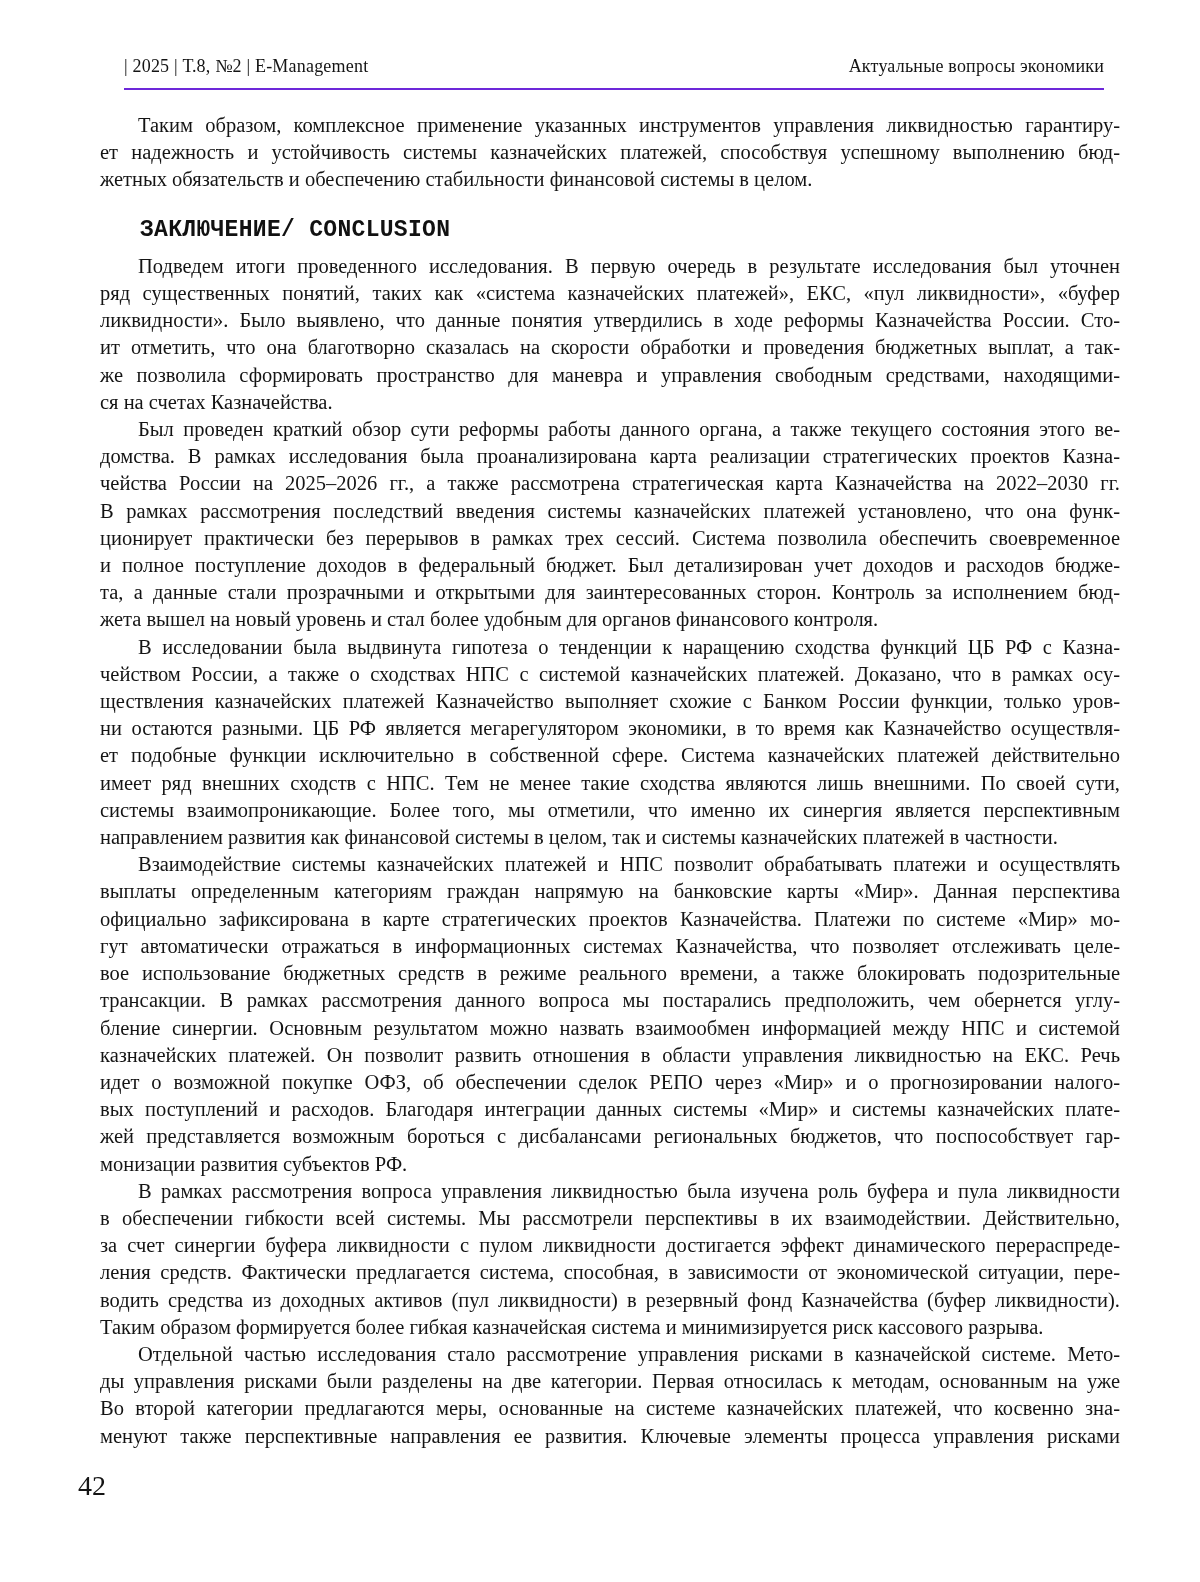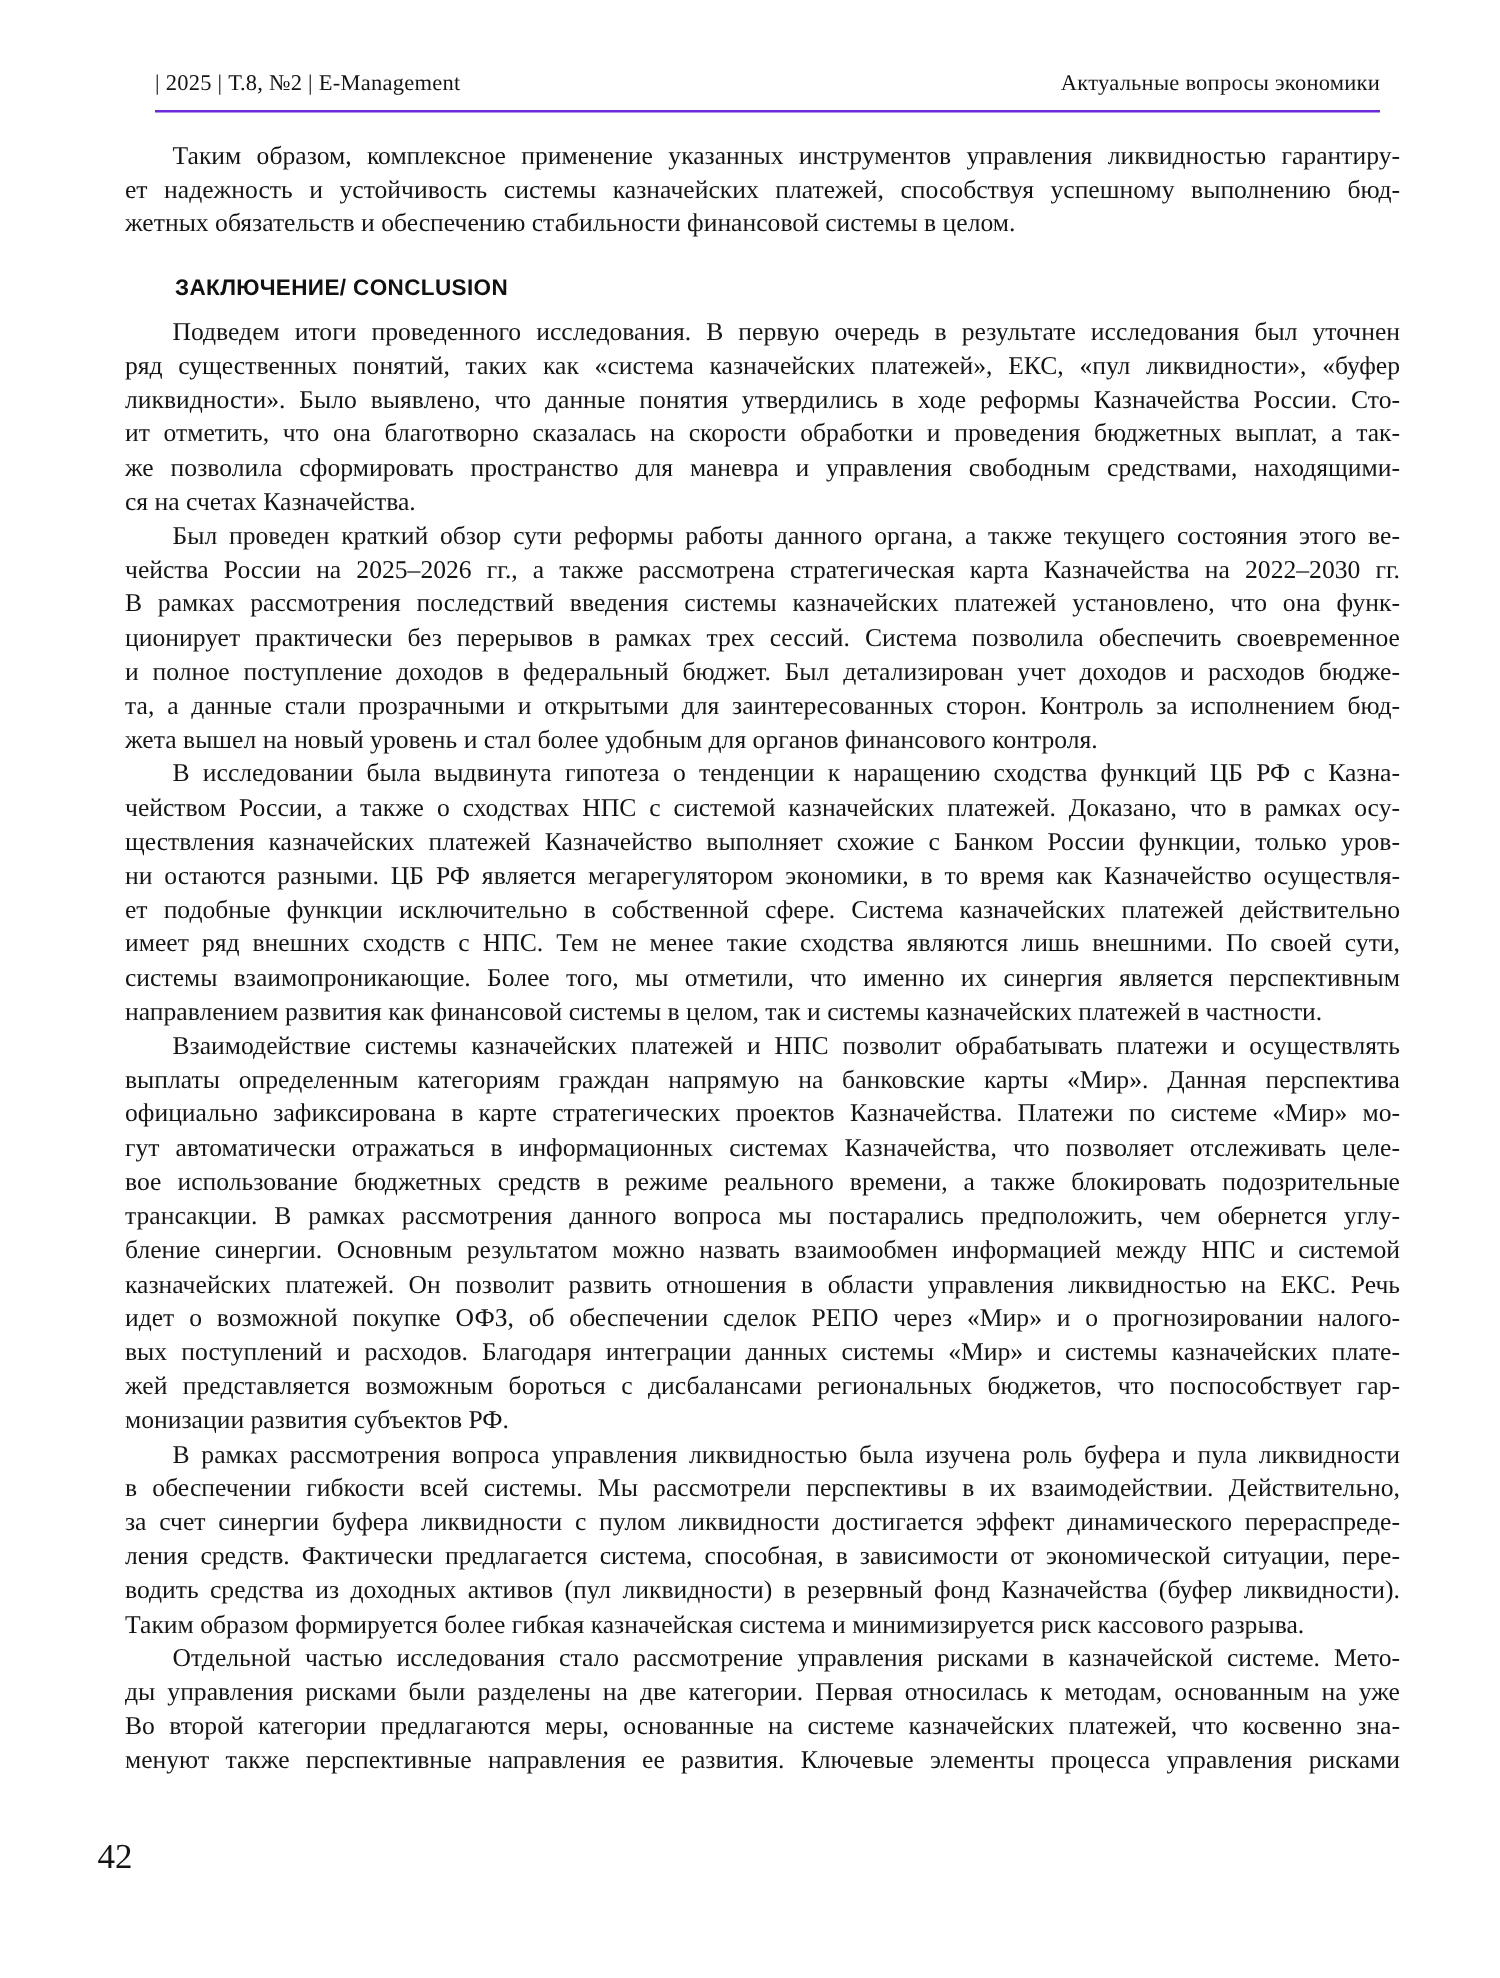--- a/index.html
+++ b/index.html
@@ -48,23 +48,23 @@
     white-space: normal;
   }
   .line.para-first {
     text-indent: 38px;
   }
   .line.para-last {
     text-align-last: left;
     -moz-text-align-last: left;
   }
   .section-heading {
-    font-family: Liberation Sans, sans-serif;
+    font-family: Liberation Mono, monospace;
     font-weight: 700;
-    font-size: 18px;
+    font-size: 23px;
     letter-spacing: 0.3px;
     margin: 23px 0 9px 40px;
     color: #111111;
   }
   .page-number {
     position: absolute;
     left: 78px;
     top: 1470px;
     font-size: 28px;
     font-family: "Liberation Serif", serif;
@@ -85,20 +85,21 @@
       <div class="line">ет надежность и устойчивость системы казначейских платежей, способствуя успешному выполнению бюд-</div>
       <div class="line para-last">жетных обязательств и обеспечению стабильности финансовой системы в целом.</div>
       <div class="section-heading">ЗАКЛЮЧЕНИЕ/ CONCLUSION</div>
       <div class="line para-first">Подведем итоги проведенного исследования. В первую очередь в результате исследования был уточнен</div>
       <div class="line">ряд существенных понятий, таких как «система казначейских платежей», ЕКС, «пул ликвидности», «буфер</div>
       <div class="line">ликвидности». Было выявлено, что данные понятия утвердились в ходе реформы Казначейства России. Сто-</div>
       <div class="line">ит отметить, что она благотворно сказалась на скорости обработки и проведения бюджетных выплат, а так-</div>
       <div class="line">же позволила сформировать пространство для маневра и управления свободным средствами, находящими-</div>
       <div class="line para-last">ся на счетах Казначейства.</div>
       <div class="line para-first">Был проведен краткий обзор сути реформы работы данного органа, а также текущего состояния этого ве-</div>
+      <div class="line">домства. В рамках исследования была проанализирована карта реализации стратегических проектов Казна-</div>
       <div class="line">чейства России на 2025–2026 гг., а также рассмотрена стратегическая карта Казначейства на 2022–2030 гг.</div>
       <div class="line">В рамках рассмотрения последствий введения системы казначейских платежей установлено, что она функ-</div>
       <div class="line">ционирует практически без перерывов в рамках трех сессий. Система позволила обеспечить своевременное</div>
       <div class="line">и полное поступление доходов в федеральный бюджет. Был детализирован учет доходов и расходов бюдже-</div>
       <div class="line">та, а данные стали прозрачными и открытыми для заинтересованных сторон. Контроль за исполнением бюд-</div>
       <div class="line para-last">жета вышел на новый уровень и стал более удобным для органов финансового контроля.</div>
       <div class="line para-first">В исследовании была выдвинута гипотеза о тенденции к наращению сходства функций ЦБ РФ с Казна-</div>
       <div class="line">чейством России, а также о сходствах НПС с системой казначейских платежей. Доказано, что в рамках осу-</div>
       <div class="line">ществления казначейских платежей Казначейство выполняет схожие с Банком России функции, только уров-</div>
       <div class="line">ни остаются разными. ЦБ РФ является мегарегулятором экономики, в то время как Казначейство осуществля-</div>

